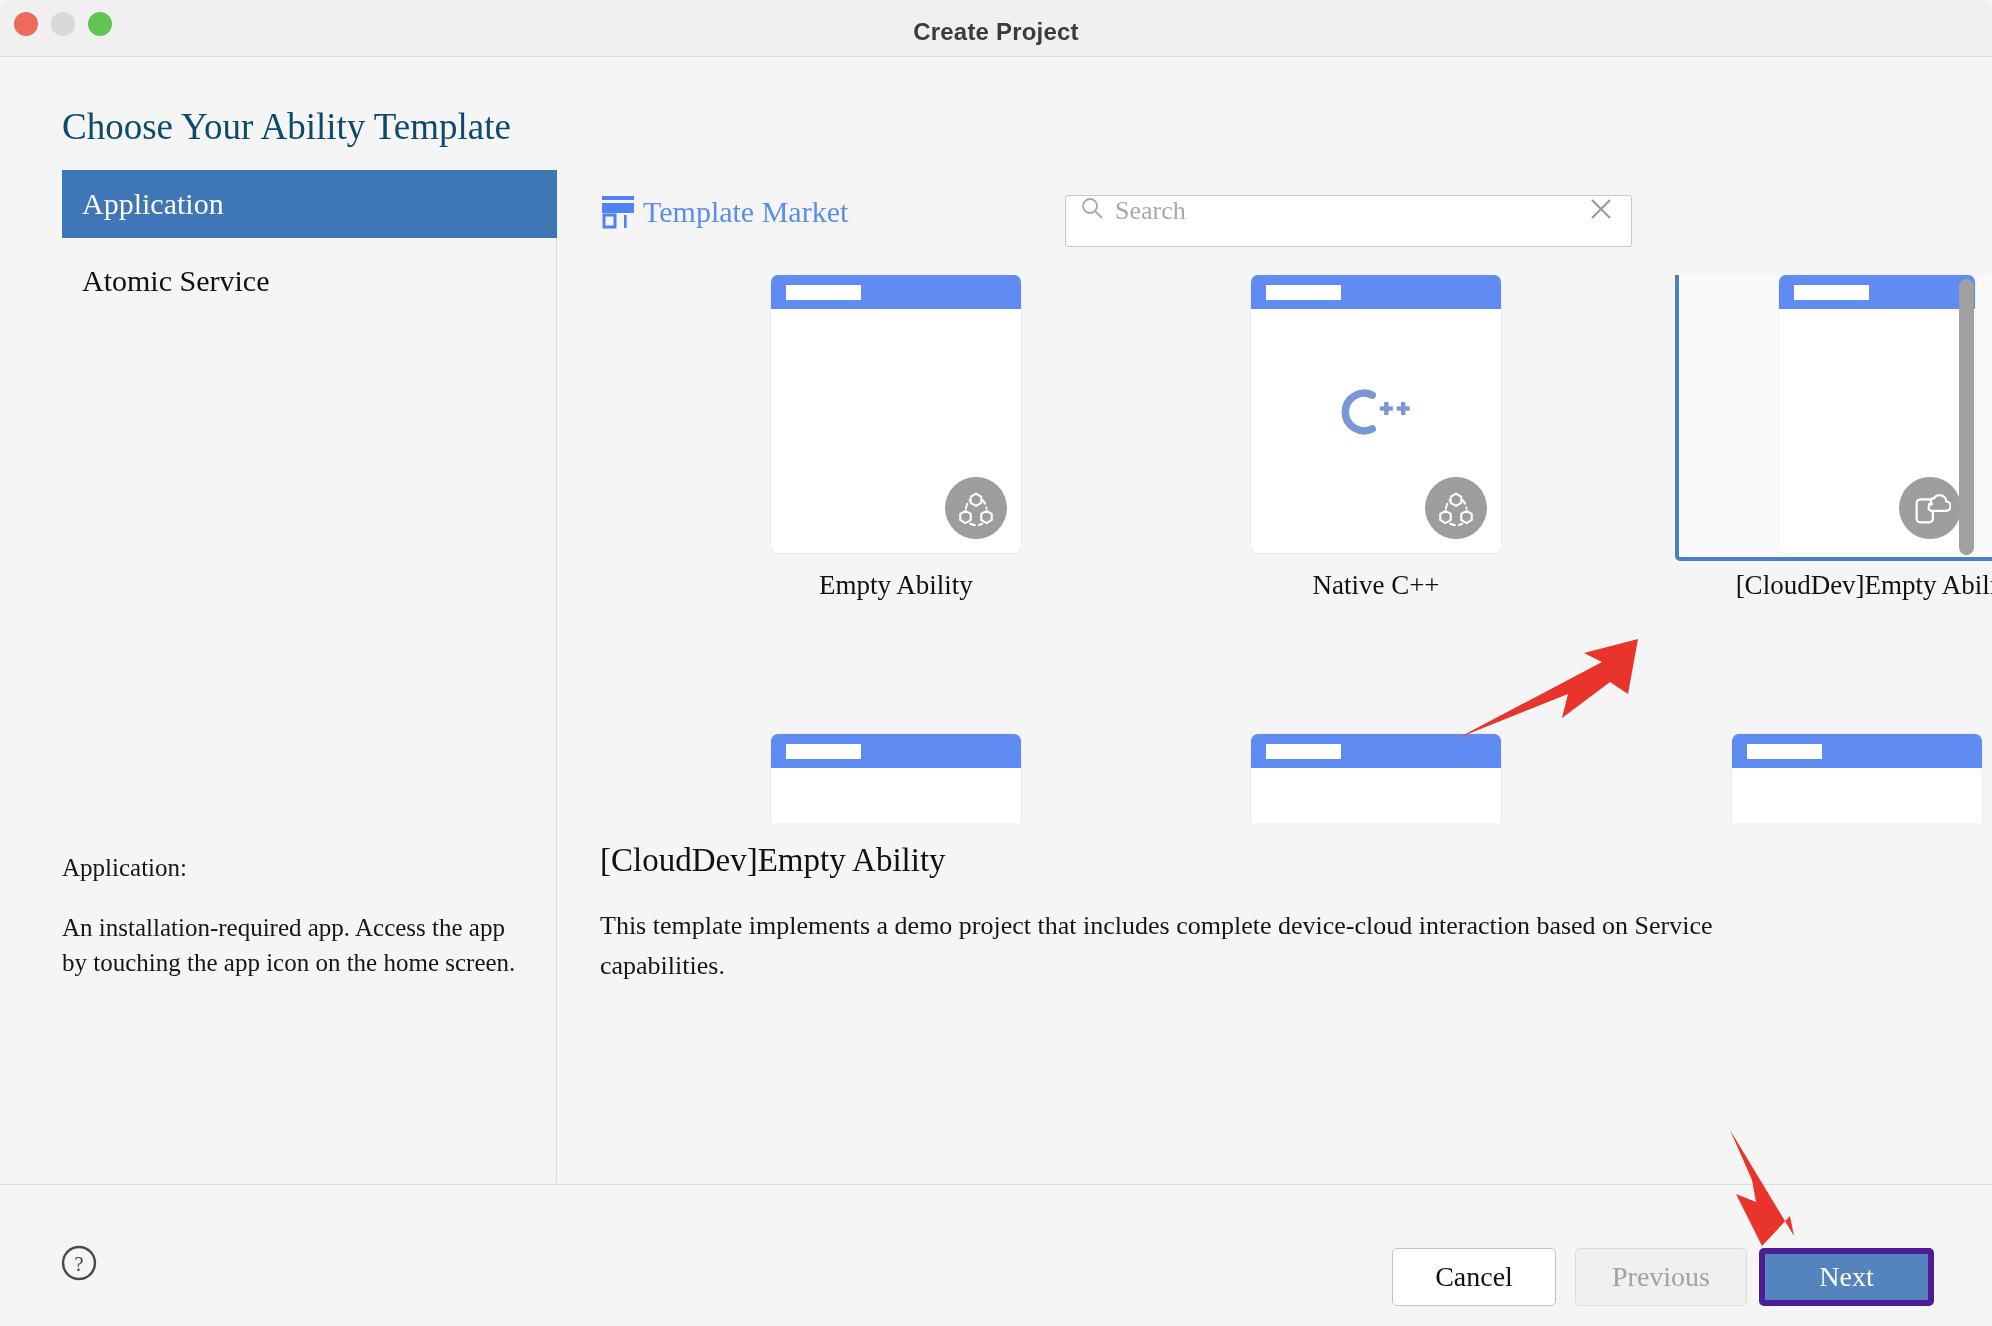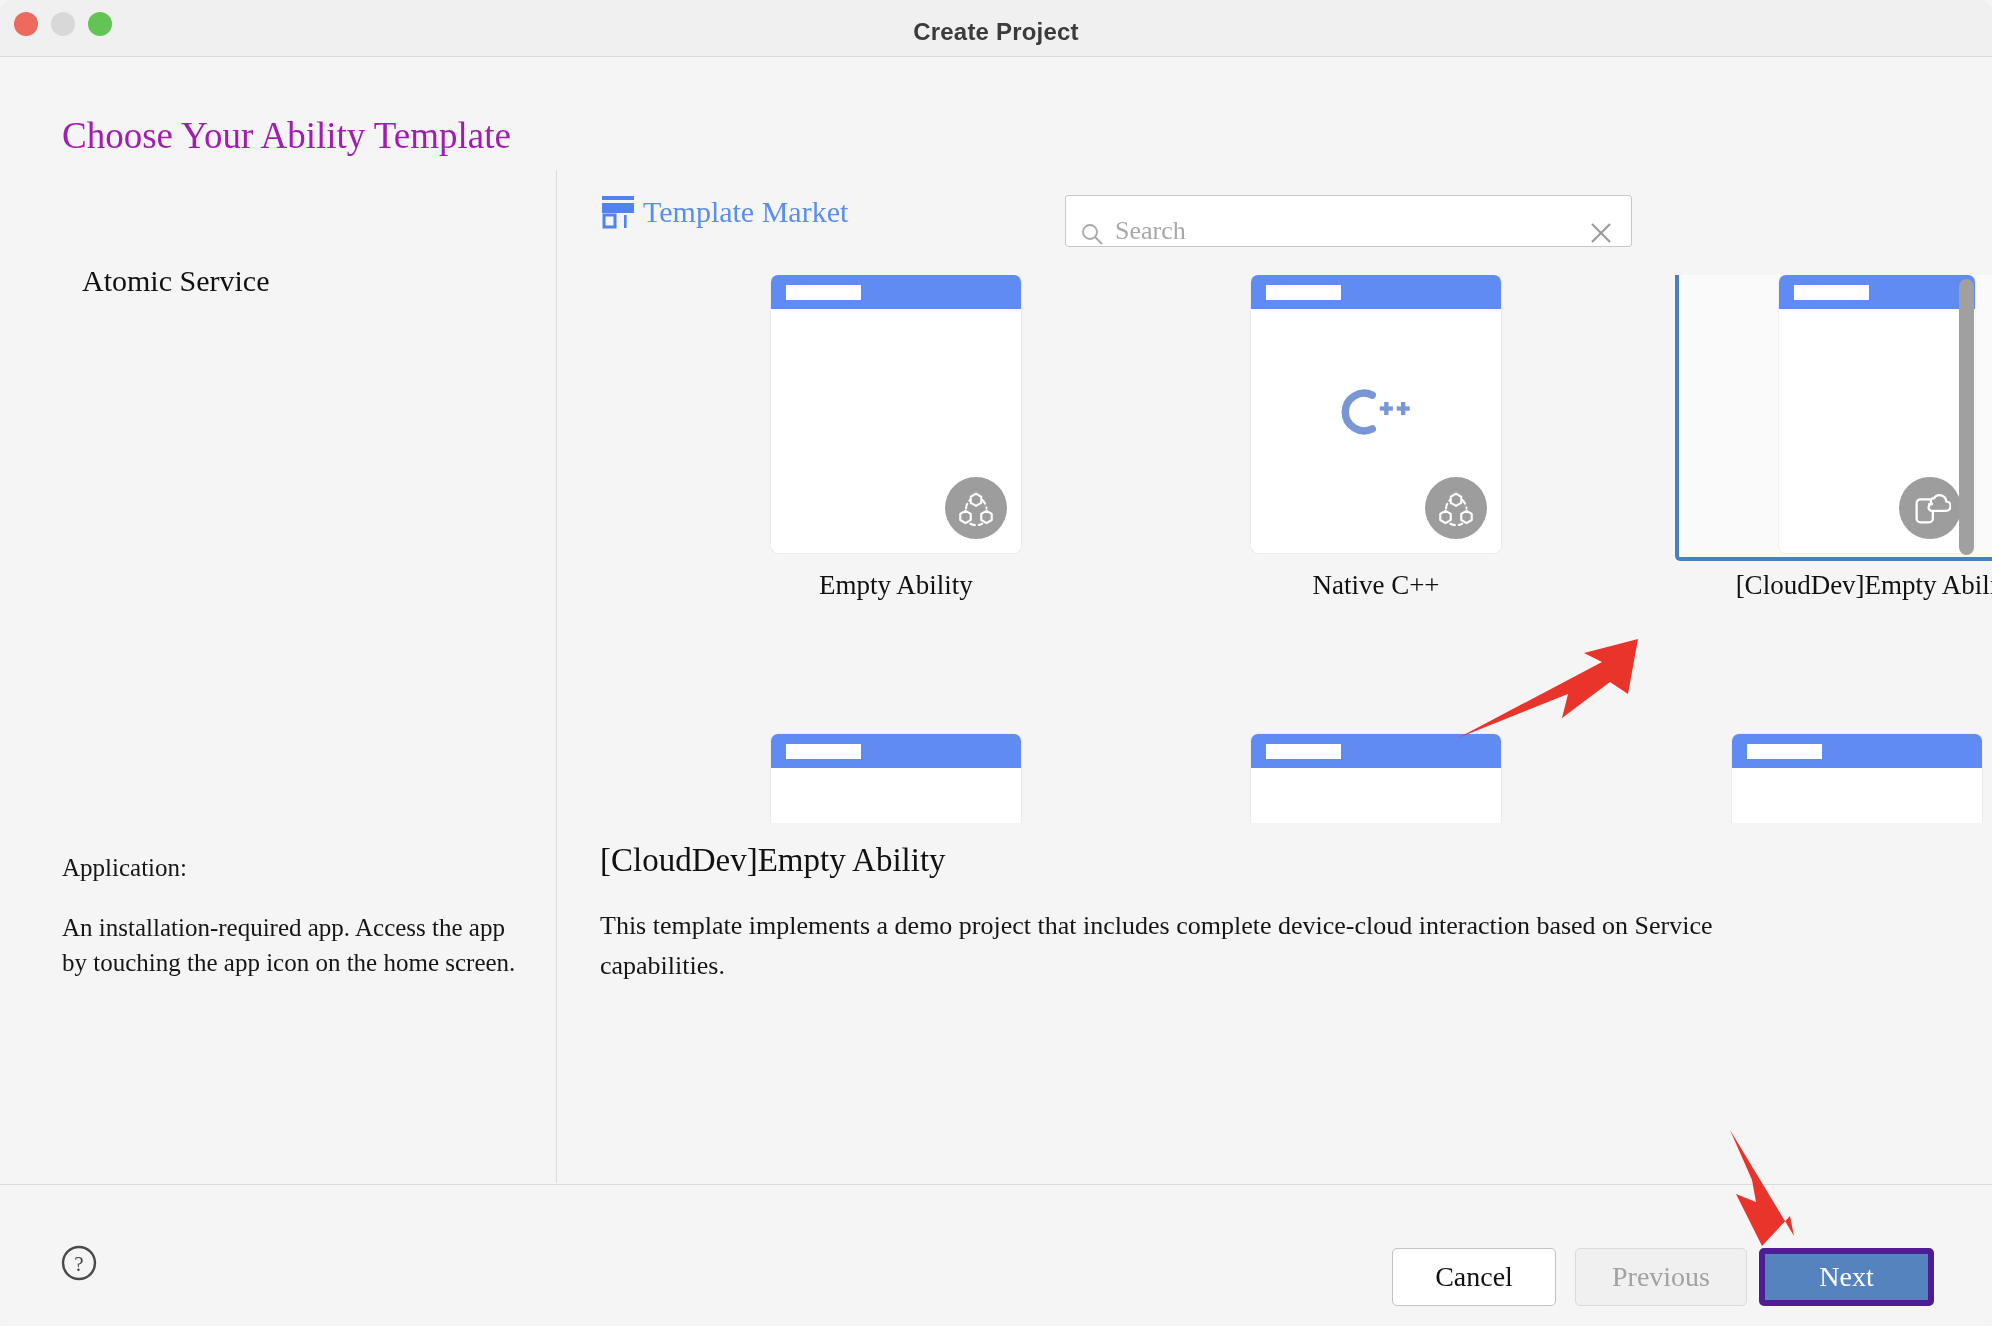--- a/index.html
+++ b/index.html
@@ -34,22 +34,22 @@
   .win-title{
     position:absolute;left:0;top:4px;width:1992px;height:56px;
     display:flex;align-items:center;justify-content:center;
     font-family:"Liberation Sans", sans-serif;
     font-weight:bold;font-size:24px;color:#3b3b3b;
     letter-spacing:.2px;
   }
 
   
   .page-title{
-    position:absolute;left:62px;top:114px;
-    font-size:37px;color:#a21caf;
+    position:absolute;left:62px;top:105px;
+    font-size:37px;color:#0c4a6e;
   }
 
   
   .sidebar{
     position:absolute;left:0;top:170px;width:556px;height:1013px;
     border-right:1px solid #dcdcdc;
     background:#f5f5f5;
   }
   .side-item{
     position:absolute;left:62px;width:496px;height:68px;
@@ -79,21 +79,21 @@
     display:flex;align-items:center;gap:7px;
   }
   .market-label{
     font-size:30px;color:#5b8def;
   }
   .shop-icon{width:36px;height:34px;display:block;}
 
   .searchbox{
     position:absolute;left:508px;top:25px;width:567px;height:52px;
     background:#fff;border:1px solid #c8c8c8;border-radius:3px;
-    display:flex;align-items:flex-end;box-sizing:border-box;
+    display:flex;align-items:flex-start;box-sizing:border-box;
   }
   .searchbox .mag{margin-left:14px;width:24px;height:24px;flex:none;}
   .search-input{
     flex:1;border:0;outline:0;background:transparent;
     font-family:"Liberation Serif", serif;
     font-size:26px;color:#555;margin-left:11px;padding:0;
   }
   .search-input::placeholder{color:#a8a8a8;opacity:1;}
   .clear-x{margin-right:17px;width:26px;height:26px;flex:none;cursor:pointer;}
 
@@ -207,20 +207,23 @@
       <span class="dot red"></span>
       <span class="dot yellow"></span>
       <span class="dot green"></span>
     </div>
     <div class="win-title">Create Project</div>
   </div>
 
   <div class="page-title">Choose Your Ability Template</div>
 
   <div class="sidebar">
+    <div class="side-item sel">
+      <span>Application</span>
+    </div>
     <div class="side-item plain">
       <span>Atomic Service</span>
     </div>
 
     <div class="side-desc">
       <span class="lead">Application:</span>
       <span>An installation-required app. Access the app by touching the app icon on the home screen.</span>
     </div>
   </div>
 

